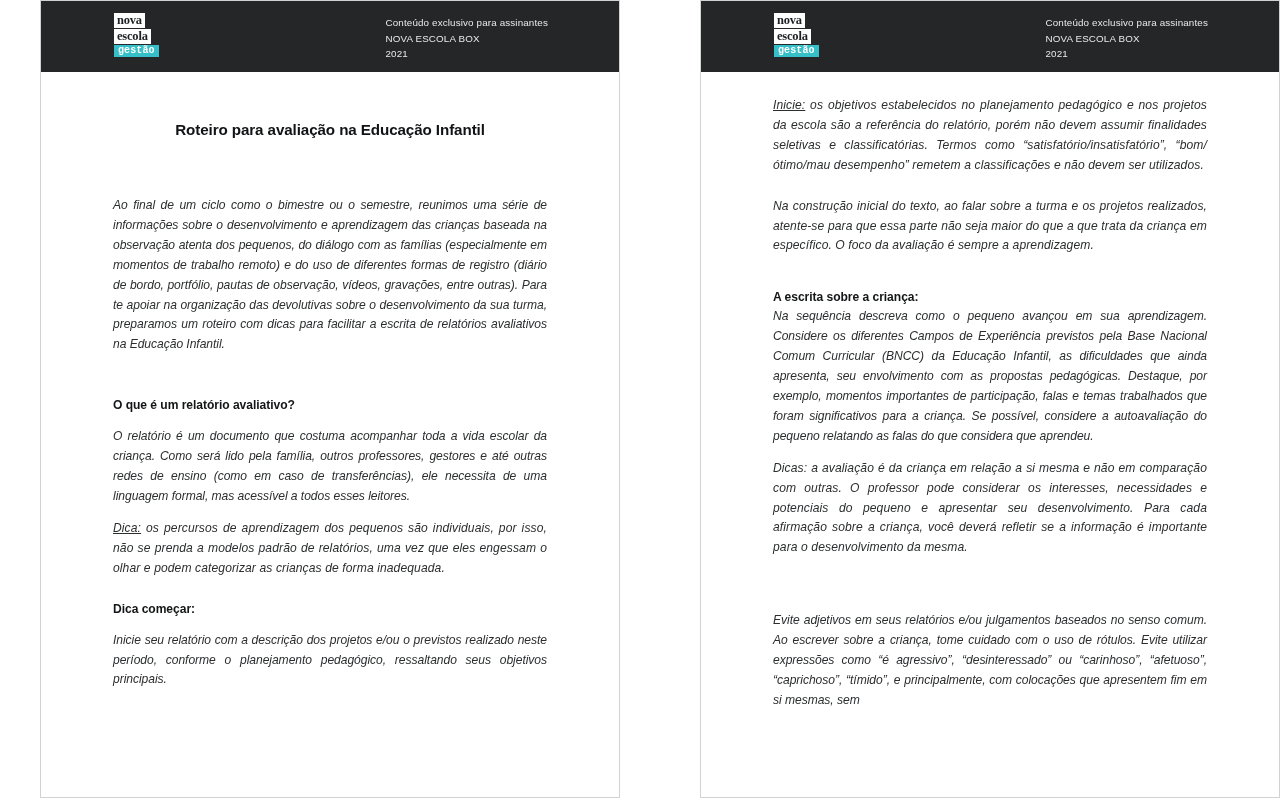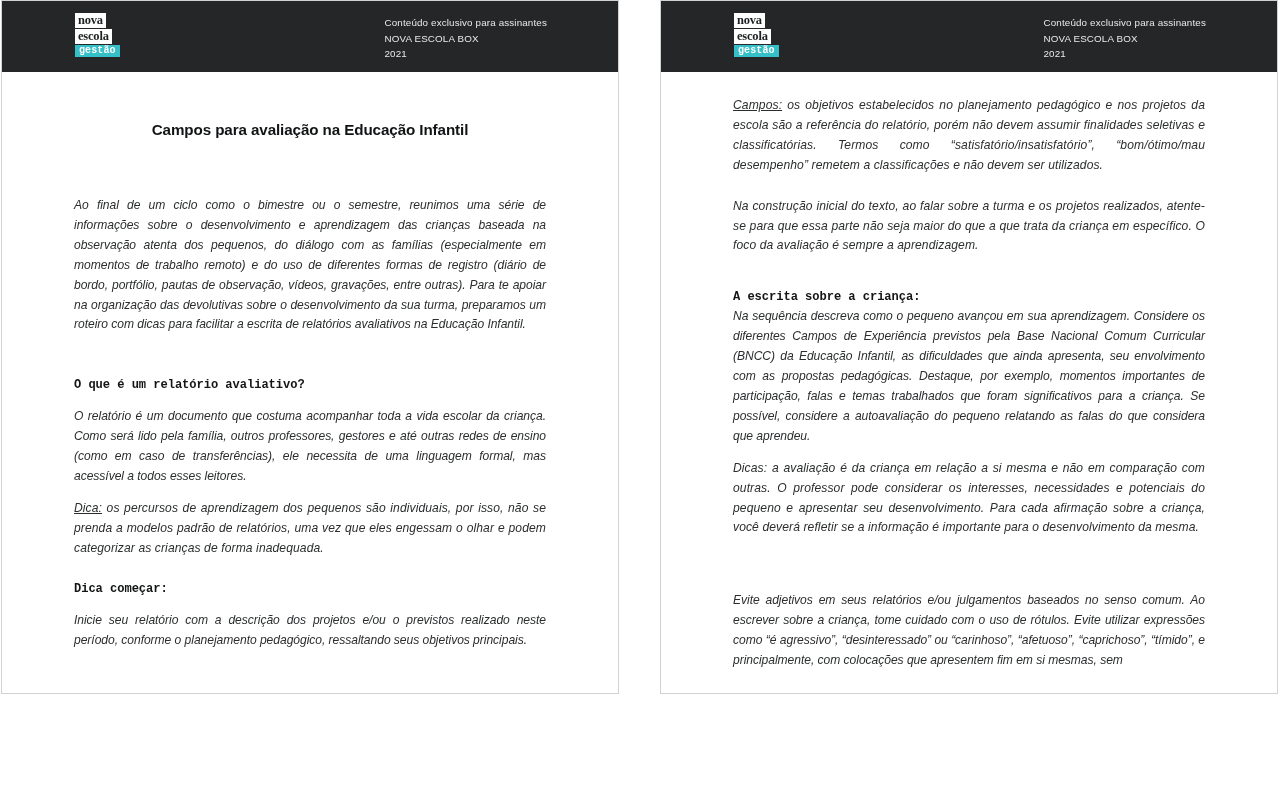--- a/index.html
+++ b/index.html
@@ -16,28 +16,29 @@
   .spread {
     display: flex;
     width: 1280px;
     height: 802px;
     gap: 41px;
     padding-left: 1px;
     box-sizing: border-box;
   }
   .page {
     width: 618px;
-    height: 694px;
+    height: 798px;
     background: #ffffff;
     border: 1px solid #d2d2d2;
     box-sizing: border-box;
     display: flex;
     flex-direction: column;
     overflow: hidden;
     position: relative;
+    margin-left: 39px;
   }
 
   
   .page-header {
     background: #242627;
     height: 71px;
     flex: 0 0 71px;
     display: flex;
     align-items: center;
     position: relative;
@@ -121,21 +122,20 @@
     font-style: italic;
   }
   h3.section-head {
     margin: 0;
     font-size: 12.1px;
     font-weight: 700;
     color: #131516;
     line-height: 19px;
     letter-spacing: -0.05px;
     text-align: left;
-    font-family: Liberation Mono, monospace;
   }
   .gap-s  { height: 12px; }
   .gap-m  { height: 21px; }
   .gap-l  { height: 32px; }
   .gap-xl { height: 41px; }
 </style>
 </head>
 <body>
 
 <div class="spread">
@@ -149,21 +149,21 @@
         <span class="brand-tag" style="background: rgb(53, 191, 200);">gestão</span>
       </div>
       <div class="header-meta">
         <div>Conteúdo exclusivo para assinantes</div>
         <div>NOVA ESCOLA BOX</div>
         <div>2021</div>
       </div>
     </div>
 
     <div class="page-body left">
-      <h1 class="doc-title">Campos para avaliação na Educação Infantil</h1>
+      <h1 class="doc-title">Roteiro para avaliação na Educação Infantil</h1>
 
       <p class="body-text">Ao final de um ciclo como o bimestre ou o semestre, reunimos uma série de informações sobre o desenvolvimento e aprendizagem das crianças baseada na observação atenta dos pequenos, do diálogo com as famílias (especialmente em momentos de trabalho remoto) e do uso de diferentes formas de registro (diário de bordo, portfólio, pautas de observação, vídeos, gravações, entre outras). Para te apoiar na organização das devolutivas sobre o desenvolvimento da sua turma, preparamos um roteiro com dicas para facilitar a escrita de relatórios avaliativos na Educação Infantil.</p>
 
       <div class="gap-xl"></div>
 
       <h3 class="section-head">O que é um relatório avaliativo?</h3>
       <div class="gap-s"></div>
       <p class="body-text">O relatório é um documento que costuma acompanhar toda a vida escolar da criança. Como será lido pela família, outros professores, gestores e até outras redes de ensino (como em caso de transferências), ele necessita de uma linguagem formal, mas acessível a todos esses leitores.</p>
 
       <div class="gap-s"></div>
@@ -188,21 +188,21 @@
       </div>
       <div class="header-meta">
         <div>Conteúdo exclusivo para assinantes</div>
         <div>NOVA ESCOLA BOX</div>
         <div>2021</div>
       </div>
     </div>
 
     <div class="page-body right">
 
-      <p class="body-text italic"><span class="lead-underline">Campos:</span><span> os objetivos estabelecidos no planejamento pedagógico e nos projetos da escola são a referência do relatório, porém não devem assumir finalidades seletivas e classificatórias. Termos como “satisfatório/insatisfatório”, “bom/ótimo/mau desempenho” remetem a classificações e não devem ser utilizados.</span></p>
+      <p class="body-text italic"><span class="lead-underline">Inicie:</span><span> os objetivos estabelecidos no planejamento pedagógico e nos projetos da escola são a referência do relatório, porém não devem assumir finalidades seletivas e classificatórias. Termos como “satisfatório/insatisfatório”, “bom/ótimo/mau desempenho” remetem a classificações e não devem ser utilizados.</span></p>
 
       <div class="gap-m"></div>
 
       <p class="body-text italic">Na construção inicial do texto, ao falar sobre a turma e os projetos realizados, atente-se para que essa parte não seja maior do que a que trata da criança em específico. O foco da avaliação é sempre a aprendizagem.</p>
 
       <div class="gap-l"></div>
 
       <h3 class="section-head">A escrita sobre a criança:</h3>
       <p class="body-text">Na sequência descreva como o pequeno avançou em sua aprendizagem. Considere os diferentes Campos de Experiência previstos pela Base Nacional Comum Curricular (BNCC) da Educação Infantil, as dificuldades que ainda apresenta, seu envolvimento com as propostas pedagógicas. Destaque, por exemplo, momentos importantes de participação, falas e temas trabalhados que foram significativos para a criança. Se possível, considere a autoavaliação do pequeno relatando as falas do que considera que aprendeu.</p>
 

